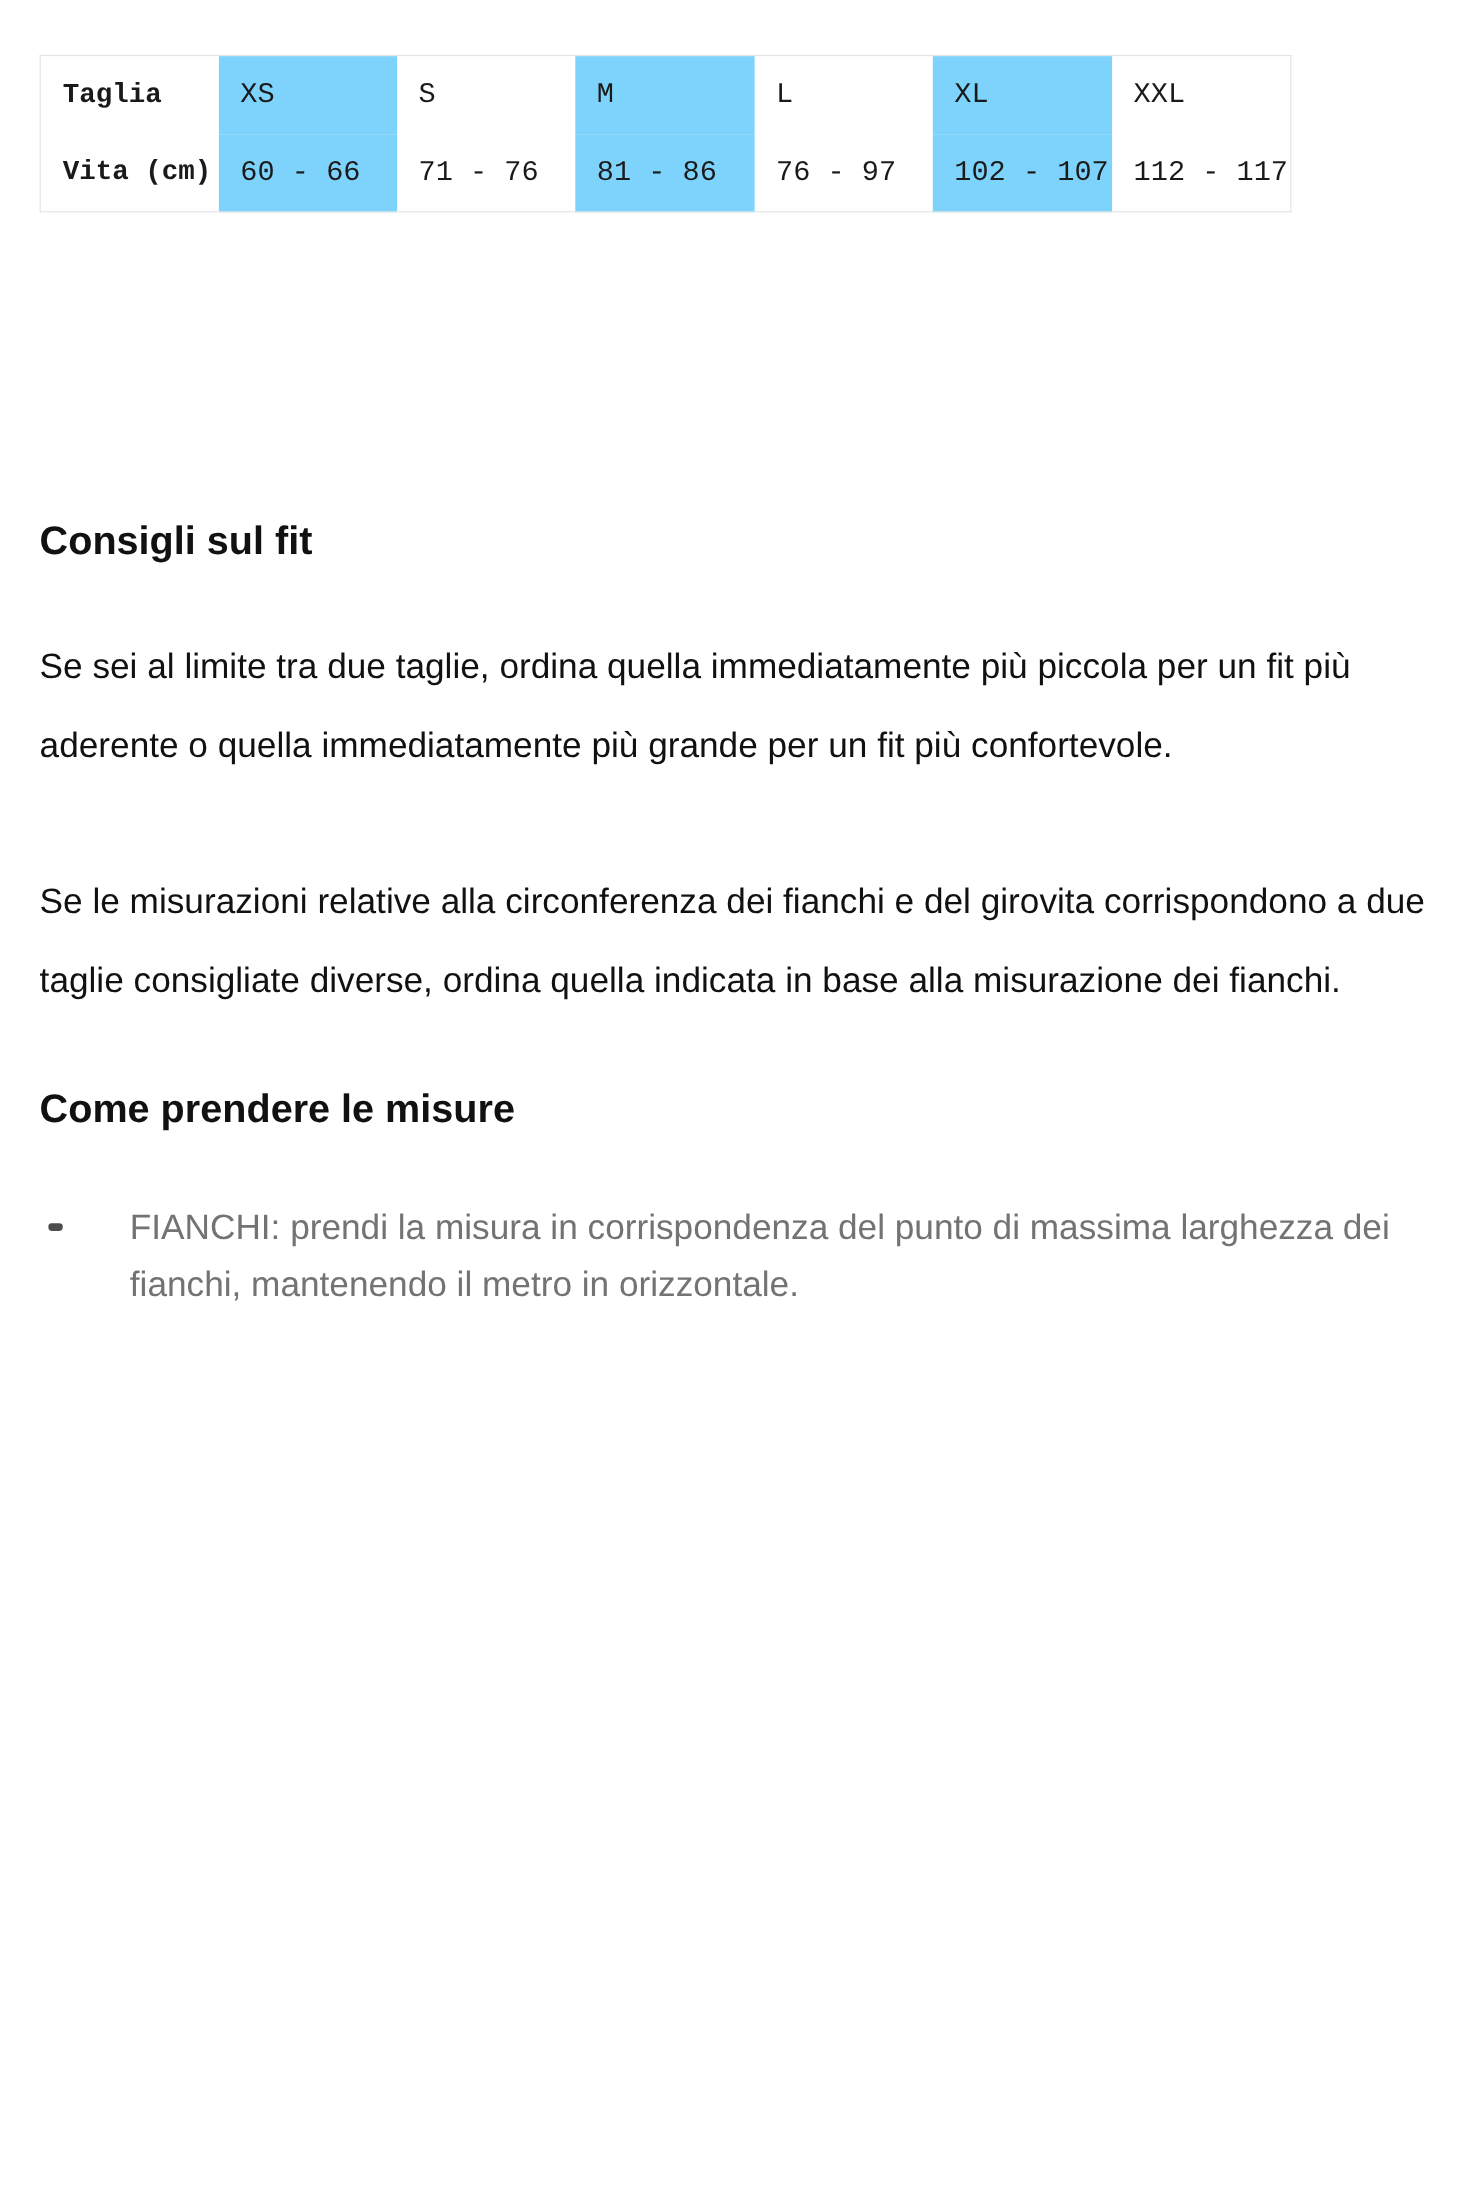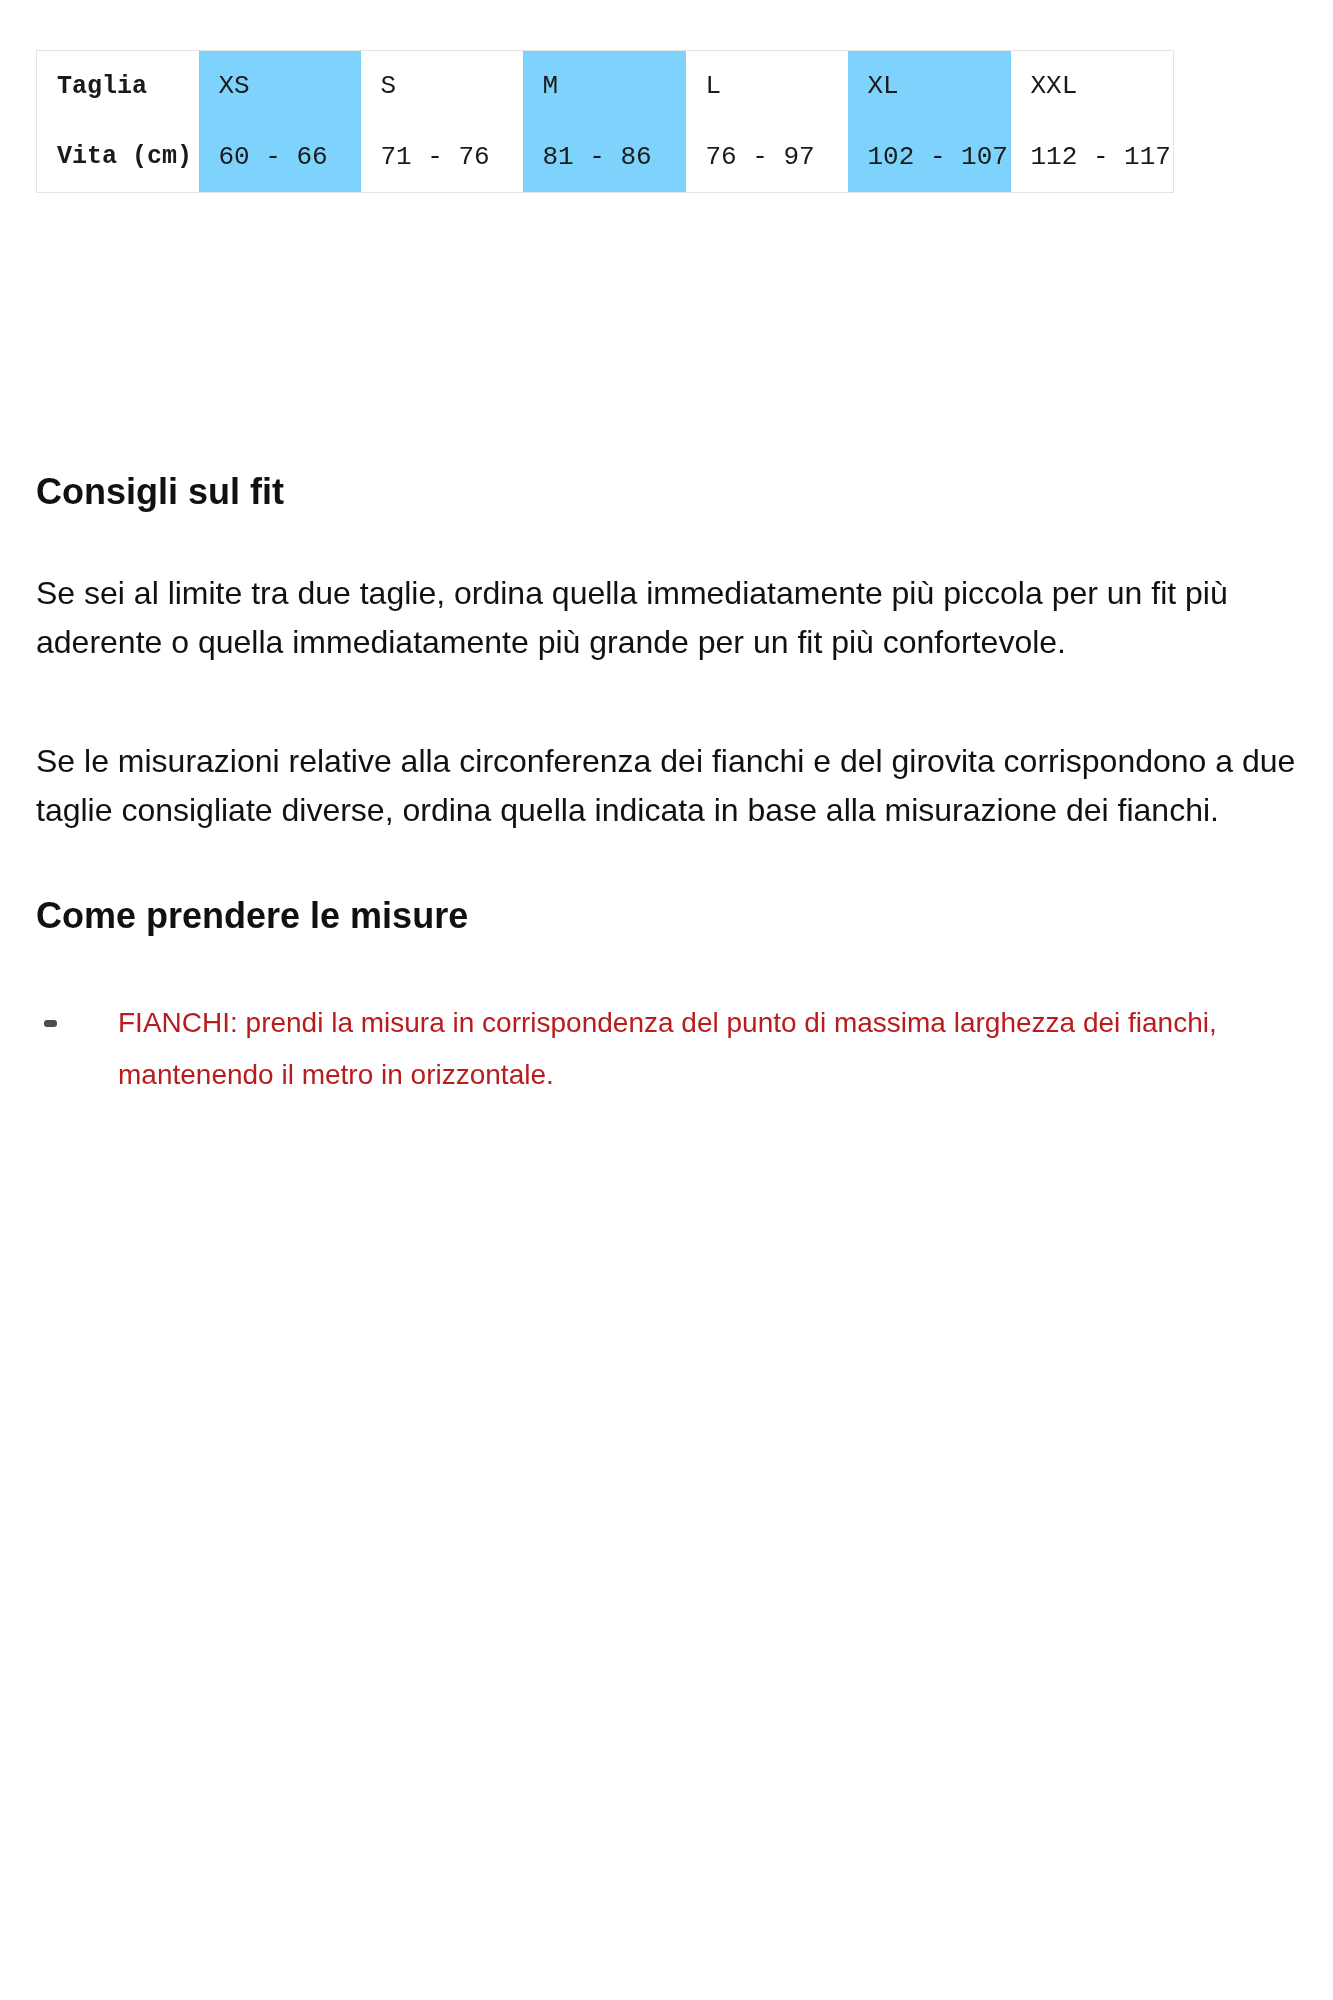--- a/index.html
+++ b/index.html
@@ -81,38 +81,38 @@
   
   .section-heading {
     font-size: 36px;
     font-weight: 700;
     color: #111111;
   }
   .fit-heading { margin-top: 278px; }
   .body-par {
     margin-top: 56px;
     font-size: 32px;
-    line-height: 49px;
+    line-height: 72px;
     max-width: 1272px;
     color: #111111;
   }
   .body-par + .body-par { margin-top: 70px; }
   .measure-heading { margin-top: 60px; }
 
   ul.measure-list {
     list-style: none;
     margin-top: 60px;
   }
   ul.measure-list li {
     position: relative;
     padding-left: 82px;
     max-width: 1262px;
-    font-size: 28px;
+    font-size: 32px;
     line-height: 52px;
-    color: #b91c1c;
+    color: #737373;
   }
   .bullet-dash {
     position: absolute;
     left: 8px;
     top: 23px;
     width: 13px;
     height: 7px;
     border-radius: 3px;
     background: #4d4d4d;
     display: inline-block;

